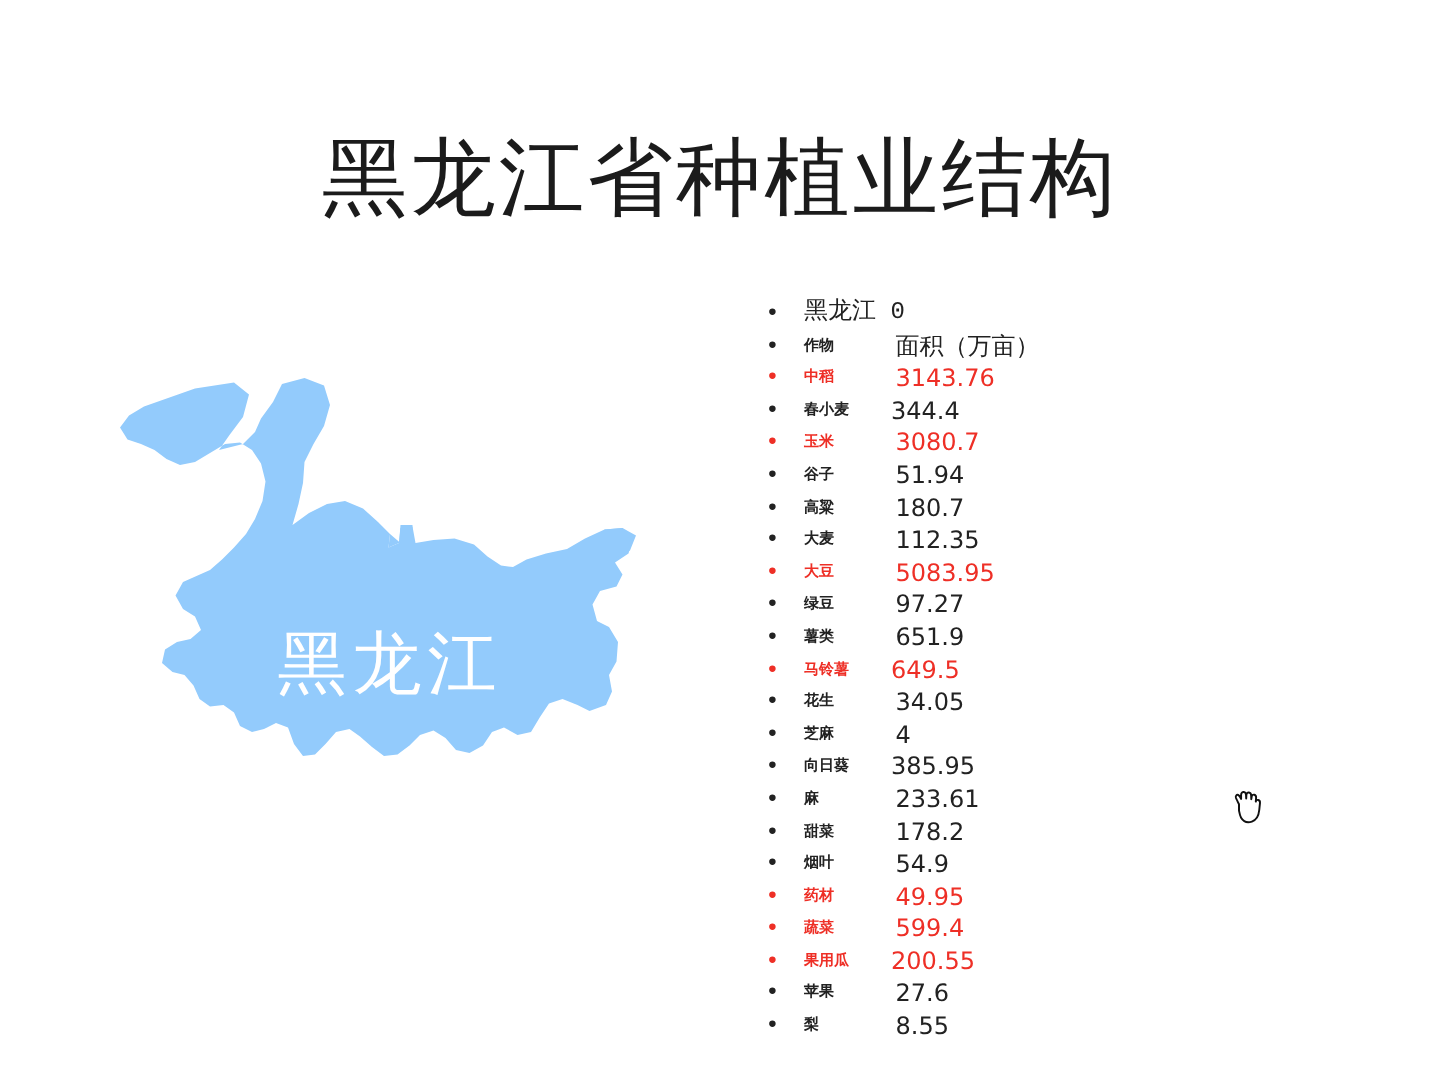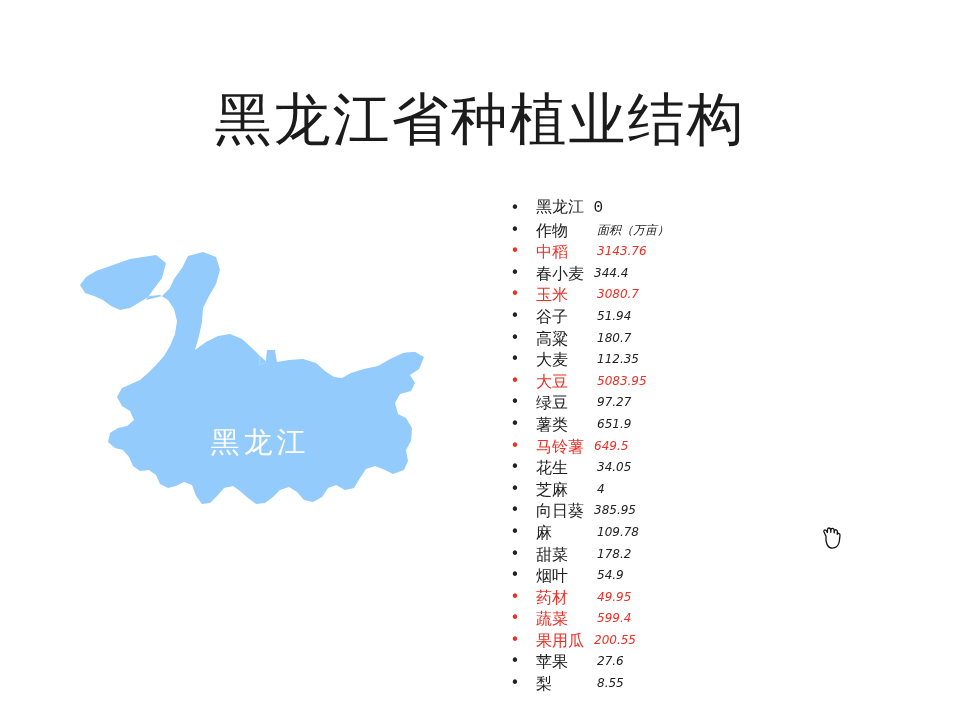--- a/index.html
+++ b/index.html
@@ -54,21 +54,21 @@
     width: 380px;
     height: 330px;
   }
   #map-label {
     position: absolute;
     left: 0;
     top: 182px;
     width: 380px;
     text-align: center;
     font-family: "DejaVu Serif", "Liberation Serif", serif;
-    font-size: 29px;
+    font-size: 46px;
     line-height: 44px;
     color: #ffffff;
     letter-spacing: 4px;
     pointer-events: none;
     white-space: nowrap;
   }
 
   
   #crop-list {
     position: absolute;
@@ -96,31 +96,31 @@
     line-height: 21.6px;
     color: #222222;
   }
   .crop-row.is-highlight .row-bullet { color: #ee2f26; }
 
   .row-name {
     position: absolute;
     left: 30px;
     top: 0;
     font-family: "DejaVu Serif", "Liberation Serif", serif;
-    font-size: 16px;
-    line-height: 21.6px;
+    font-size: 10px;
+    line-height: 21.6px;
+    font-weight: bold;
   }
   .row-value {
     position: absolute;
     left: 91px;
     top: 0;
     font-family: "DejaVu Sans", "Liberation Sans", sans-serif;
-    font-size: 12px;
-    line-height: 21.6px;
-    font-style: italic;
+    font-size: 16px;
+    line-height: 21.6px;
   }
   
   .crop-row.is-wide .row-value { left: 88px; }
   .crop-row.is-inline .row-inline {
     position: absolute;
     left: 30px;
     top: 0;
     font-family: Liberation Mono, monospace;
     font-size: 16px;
     line-height: 21.6px;
@@ -248,21 +248,21 @@
         <span class="row-value">4</span>
       </div>
       <div class="crop-row is-wide">
         <span class="row-bullet">•</span>
         <span class="row-name">向日葵</span>
         <span class="row-value">385.95</span>
       </div>
       <div class="crop-row">
         <span class="row-bullet">•</span>
         <span class="row-name">麻</span>
-        <span class="row-value">109.78</span>
+        <span class="row-value">233.61</span>
       </div>
       <div class="crop-row">
         <span class="row-bullet">•</span>
         <span class="row-name">甜菜</span>
         <span class="row-value">178.2</span>
       </div>
       <div class="crop-row">
         <span class="row-bullet">•</span>
         <span class="row-name">烟叶</span>
         <span class="row-value">54.9</span>

